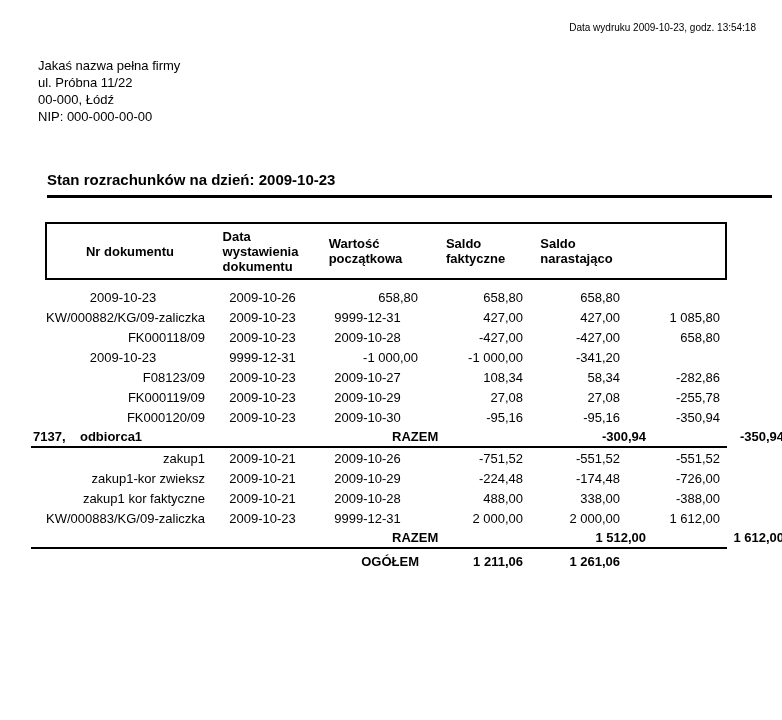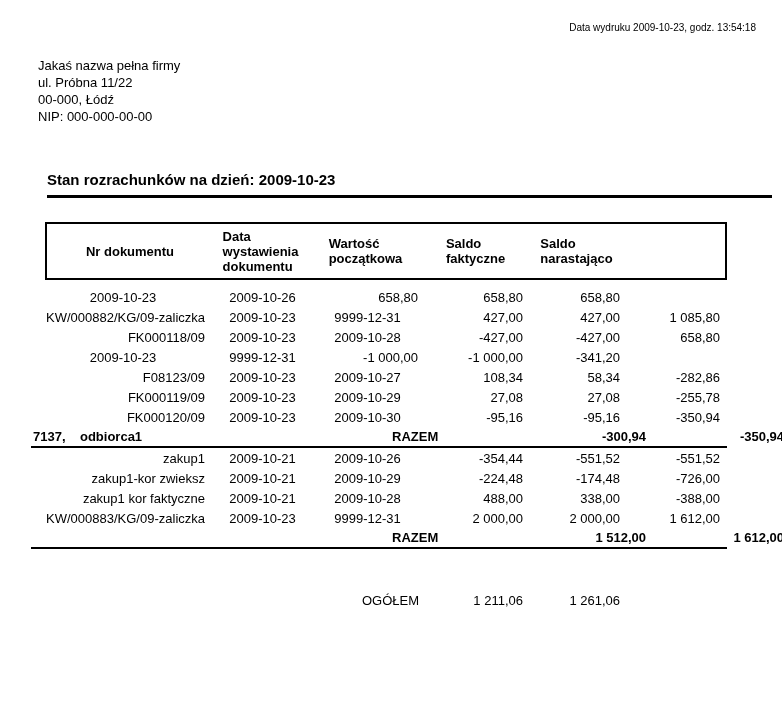--- a/index.html
+++ b/index.html
@@ -52,21 +52,21 @@
     font-weight: bold;
     border-bottom: 2px solid #000;
     height: 21px;
     gap: 41px;
   }
   .summary-label {
     grid-column: 1 / 3; text-align: left; padding-left: 2px;
     white-space: pre;
   }
   .summary-razem { grid-column: 3; padding-right: 6px; }
-  .total-row { font-weight: normal; height: 24px; margin-top: 39px; }
+  .total-row { font-weight: bold; height: 24px; }
   .total-label { grid-column: 3; text-align: right; padding-right: 6px; }
 </style>
 </head>
 <body>
 
 <div class="print-date">Data wydruku 2009-10-23, godz. 13:54:18</div>
 
 <div class="company">
   <div>Jakaś nazwa pełna firmy</div>
   <div>ul. Próbna 11/22</div>
@@ -151,21 +151,21 @@
         <div class="summary-label">7137,    odbiorca1</div>
         <div class="summary-razem">RAZEM</div>
         <div class="cell-num">-300,94</div>
         <div class="cell-num">-350,94</div>
         <div class="cell-num"></div>
       </div>
       <div class="grid-row">
         <div class="cell-doc">zakup1</div>
         <div class="cell-date">2009-10-21</div>
         <div class="cell-date">2009-10-26</div>
-        <div class="cell-num">-354,44</div>
+        <div class="cell-num">-751,52</div>
         <div class="cell-num">-551,52</div>
         <div class="cell-num">-551,52</div>
       </div>
       <div class="grid-row">
         <div class="cell-doc">zakup1-kor zwieksz</div>
         <div class="cell-date">2009-10-21</div>
         <div class="cell-date">2009-10-29</div>
         <div class="cell-num">-224,48</div>
         <div class="cell-num">-174,48</div>
         <div class="cell-num">-726,00</div>

